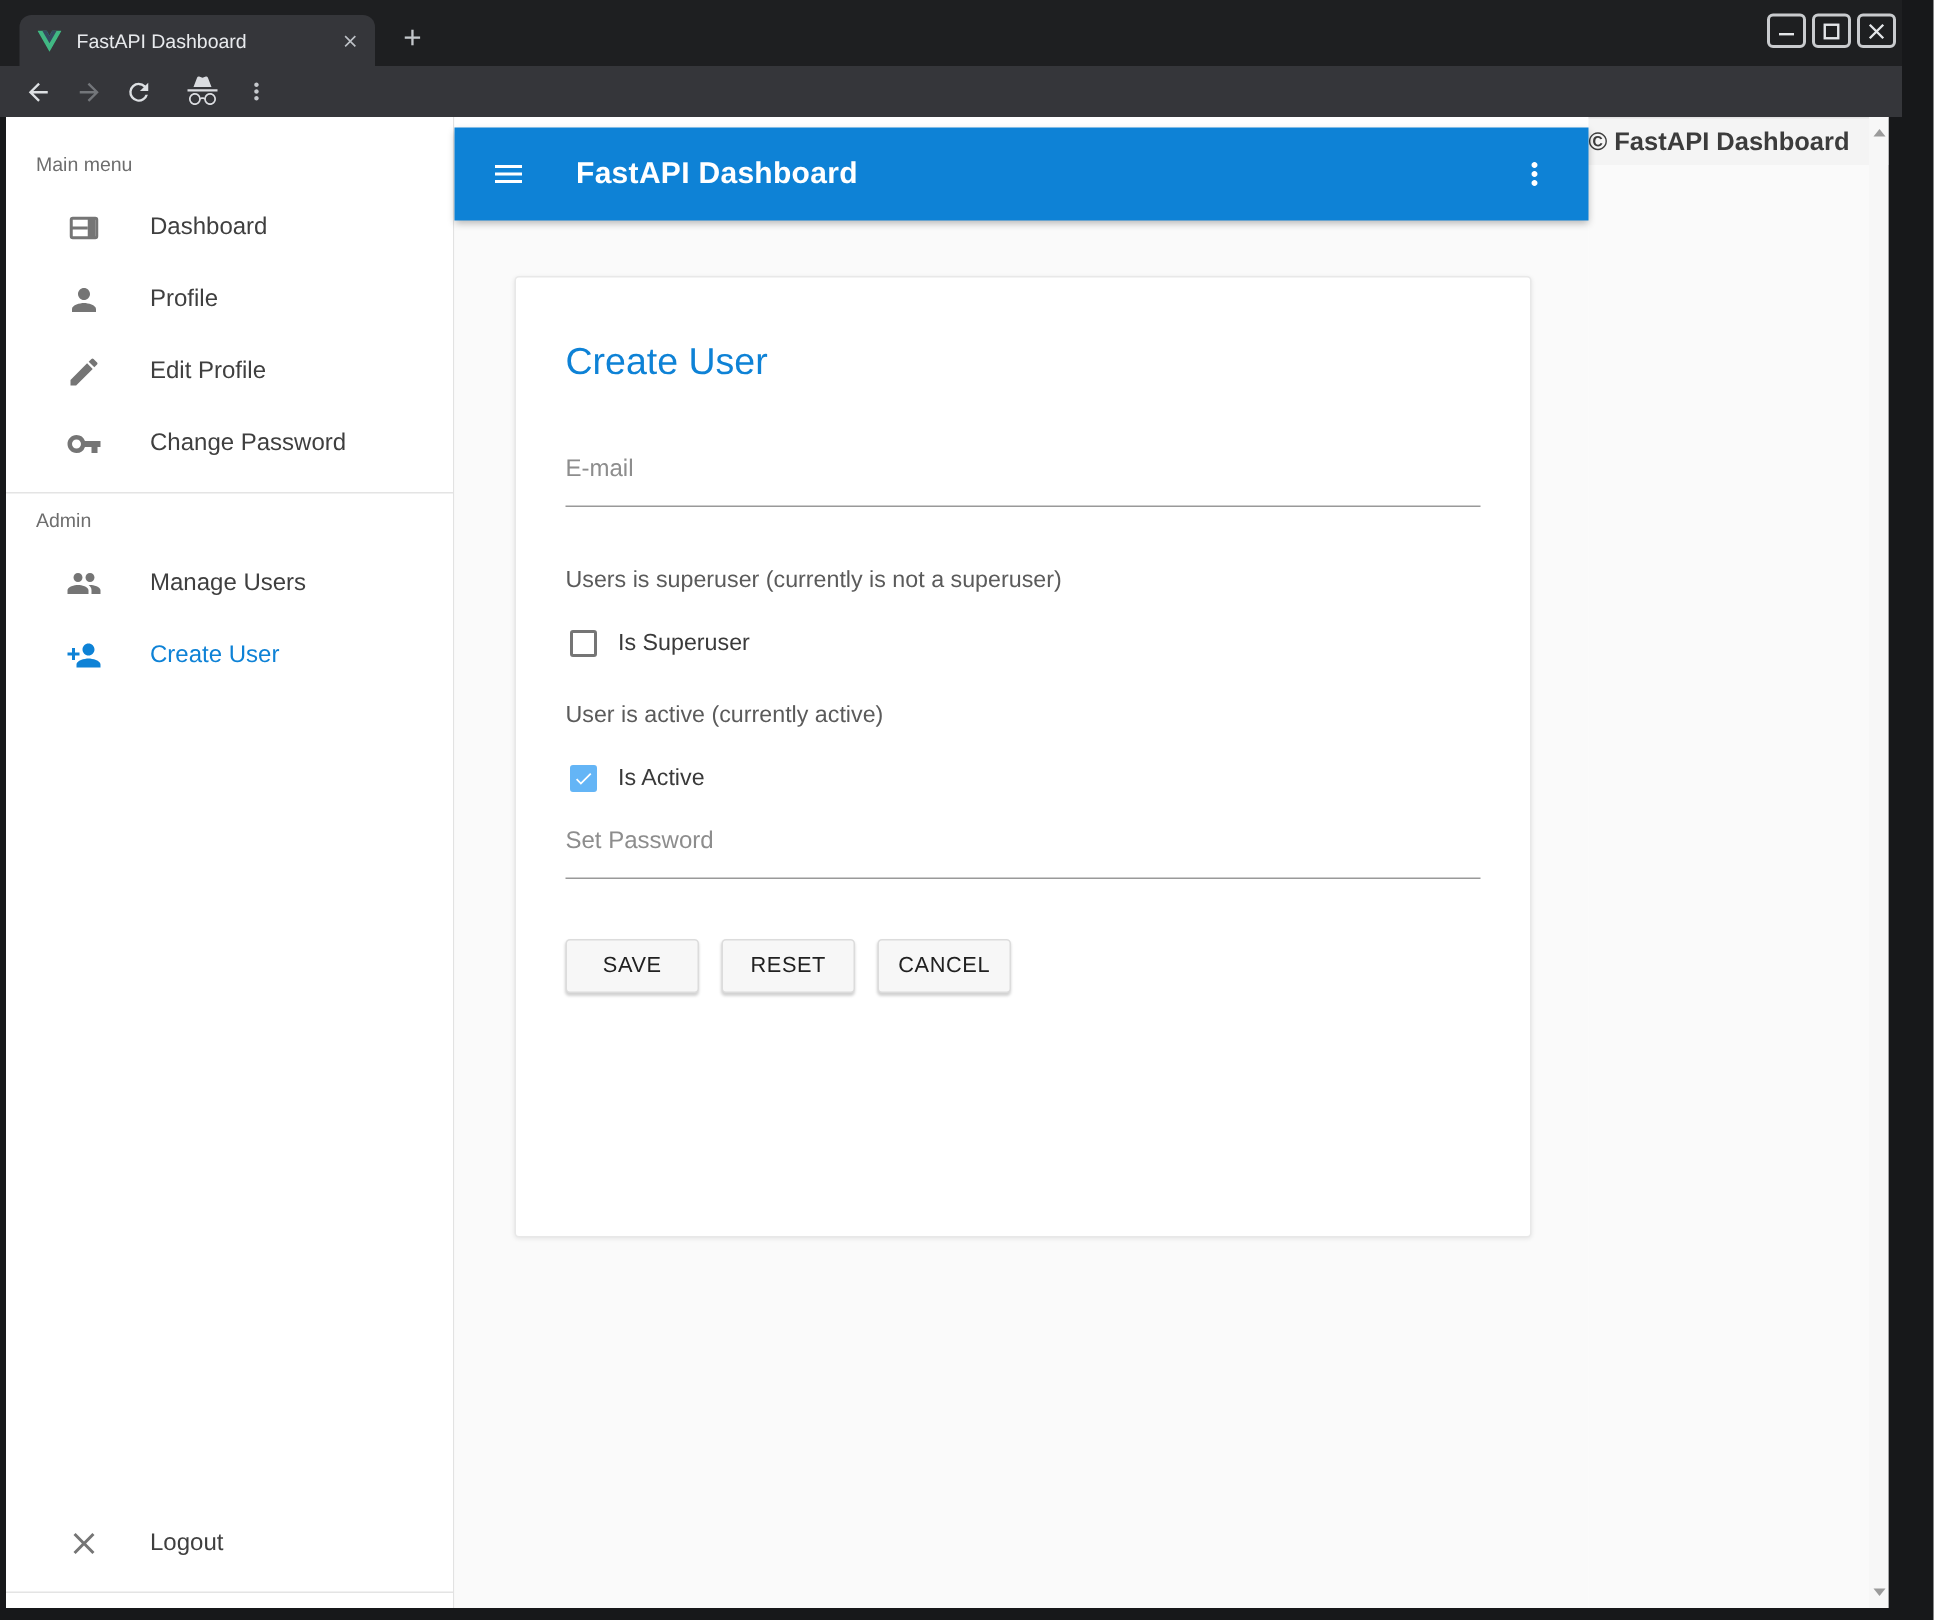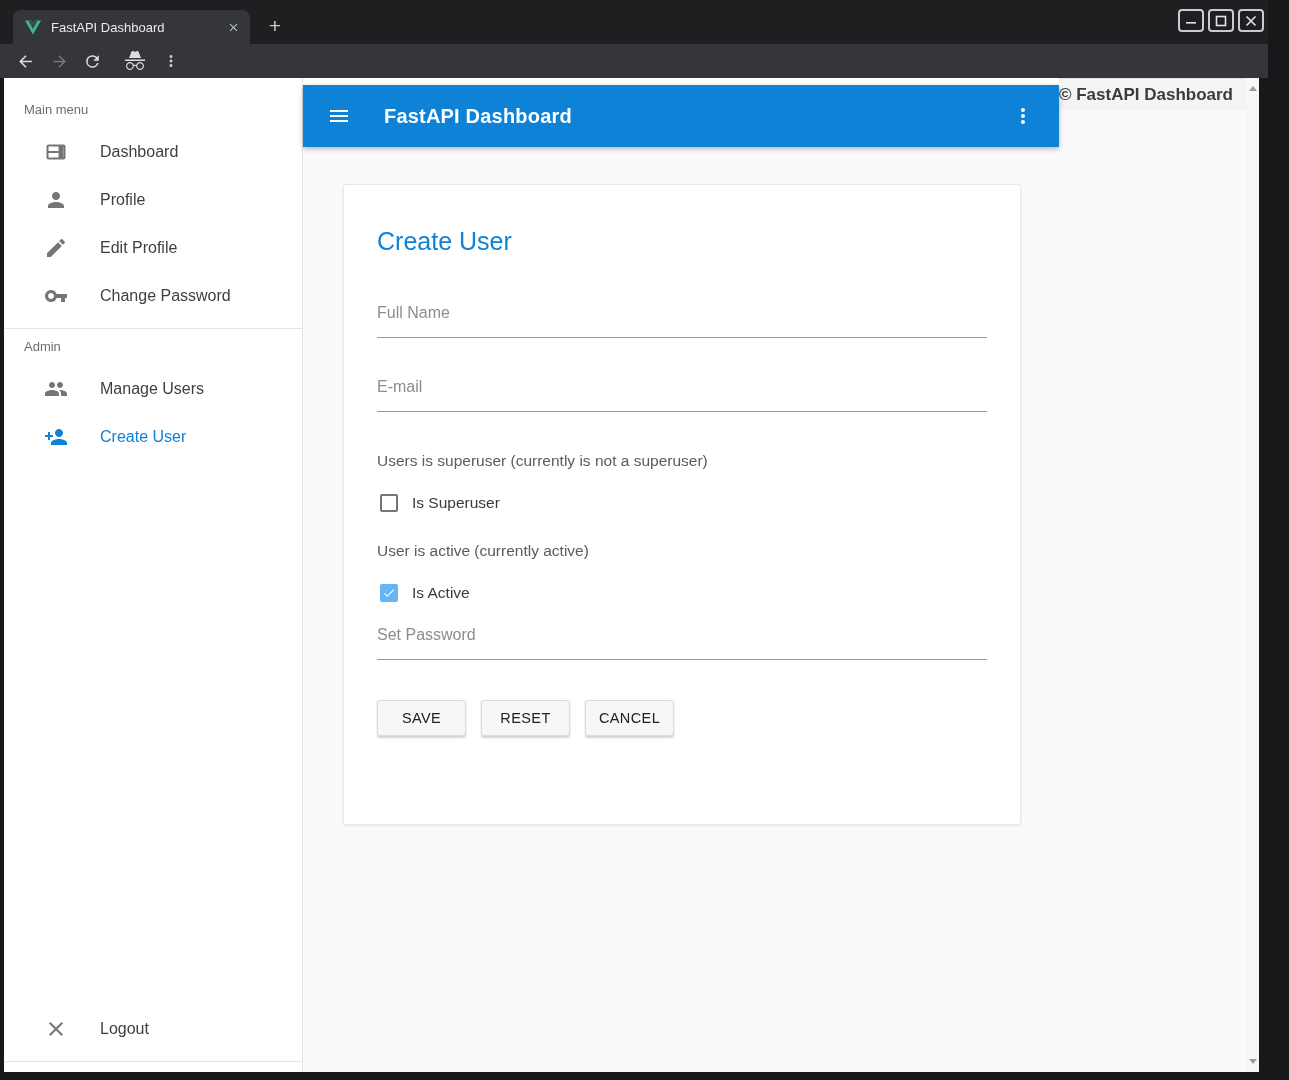--- a/index.html
+++ b/index.html
@@ -273,23 +273,20 @@
             <svg viewBox="0 0 24 24" fill="currentColor">
                 <path d="M12 8c1.1 0 2-.9 2-2s-.9-2-2-2-2 .9-2 2 .9 2 2 2zm0 2c-1.1 0-2 .9-2 2s.9 2 2 2 2-.9 2-2-.9-2-2-2zm0 6c-1.1 0-2 .9-2 2s.9 2 2 2 2-.9 2-2-.9-2-2-2z"></path>
               </svg>
           </span>
         </div>
 
         <div class="content">
           <div class="card">
             <h1 class="form-title">Create User</h1>
 
-            <div class="field">
-              <input type="text" placeholder="Full Name" style="">
-            </div>
 
             <div class="field">
               <input type="text" placeholder="E-mail" style="">
             </div>
 
             <div class="hint">Users is superuser (currently is not a superuser)</div>
             <div class="cb-row">
               <span class="cb-box"></span>
               <span class="cb-label">Is Superuser</span>
             </div>

